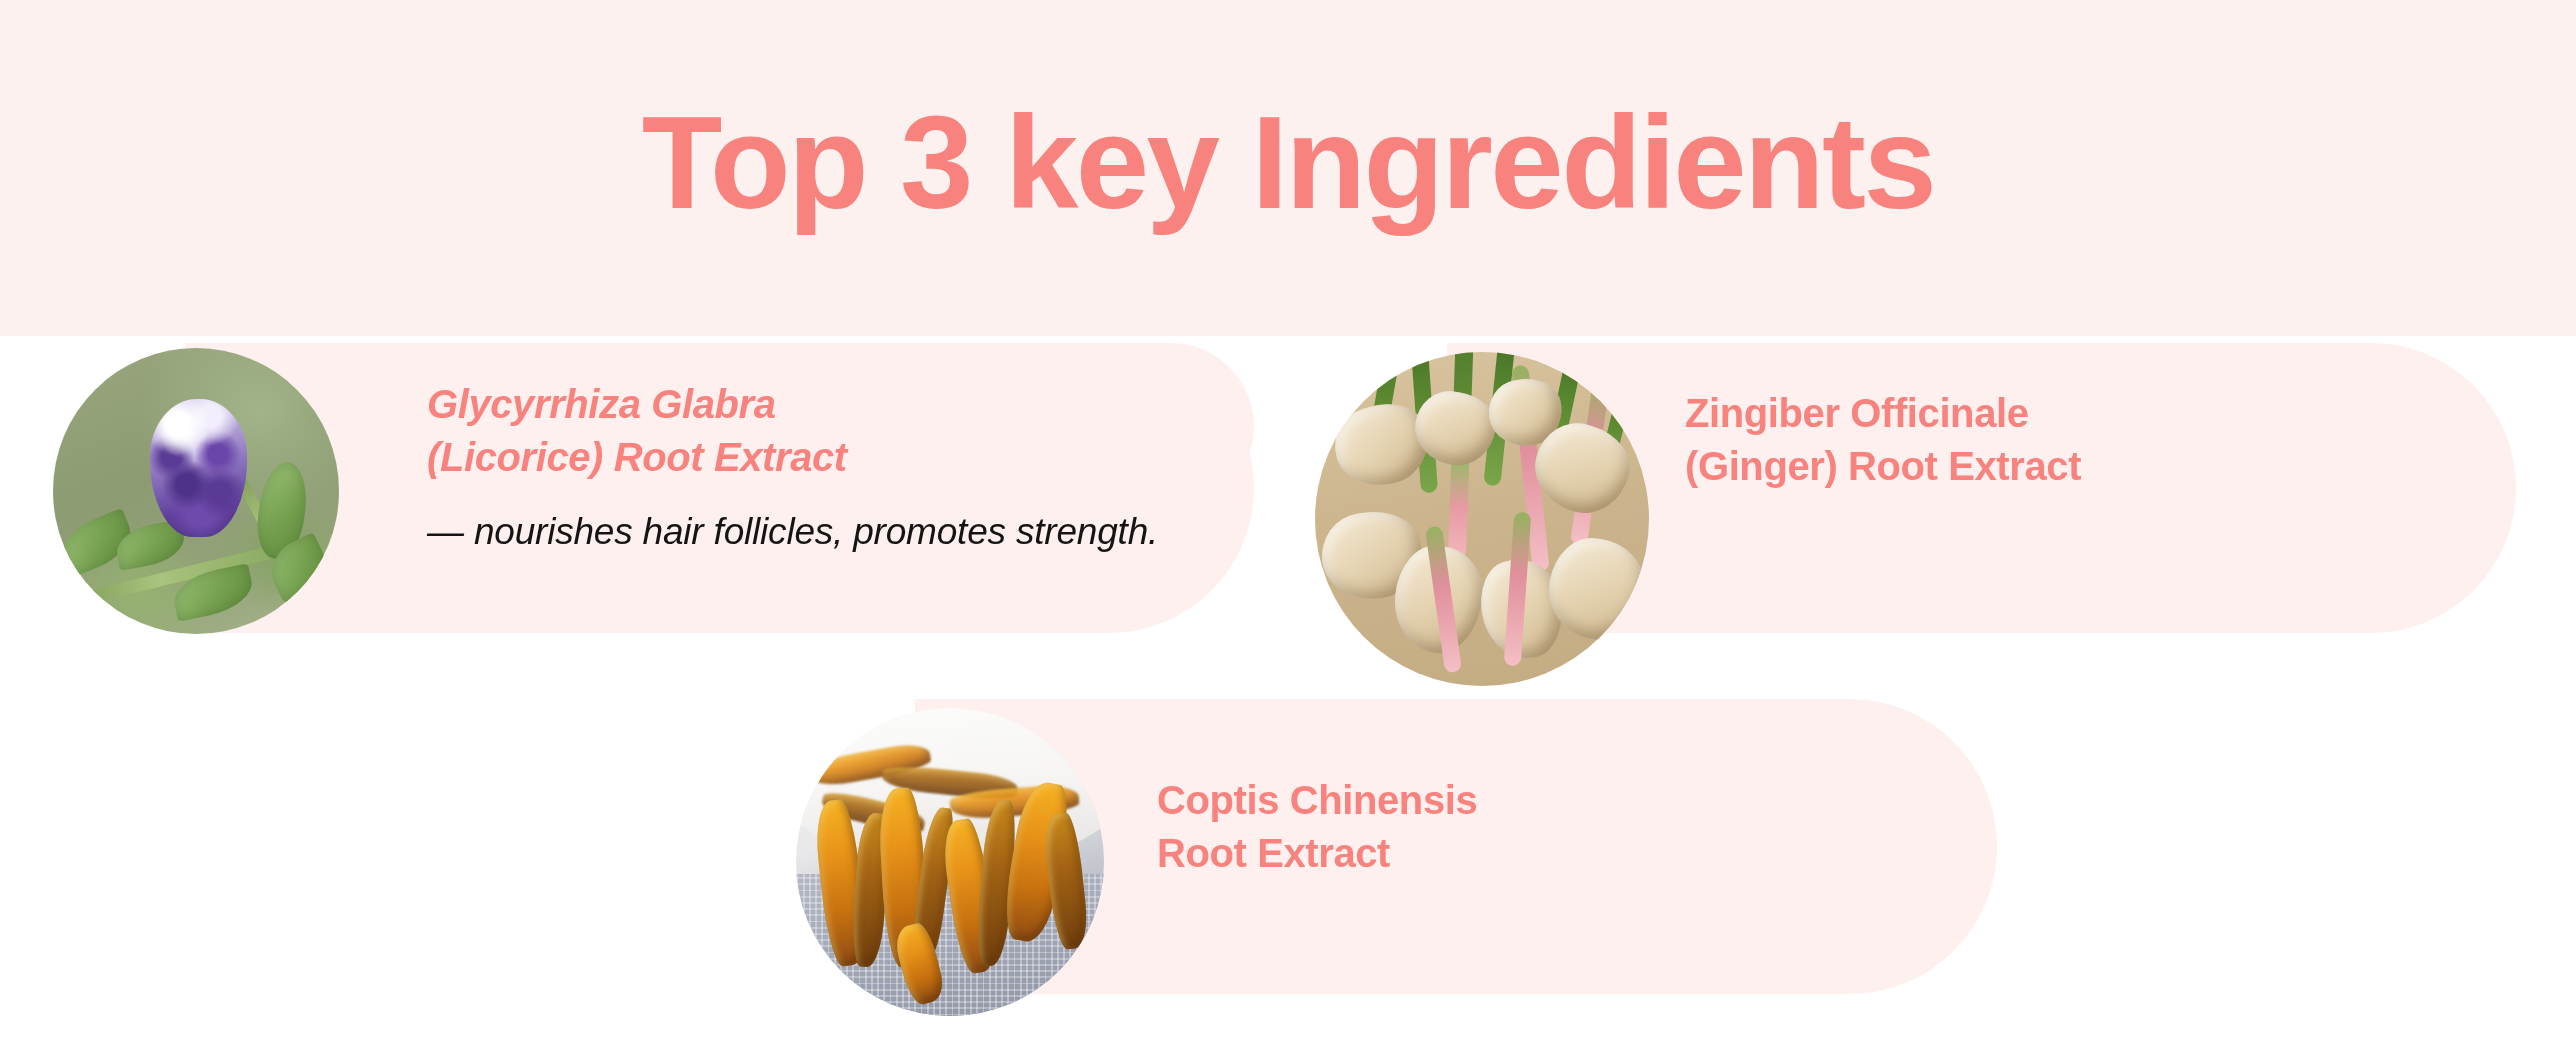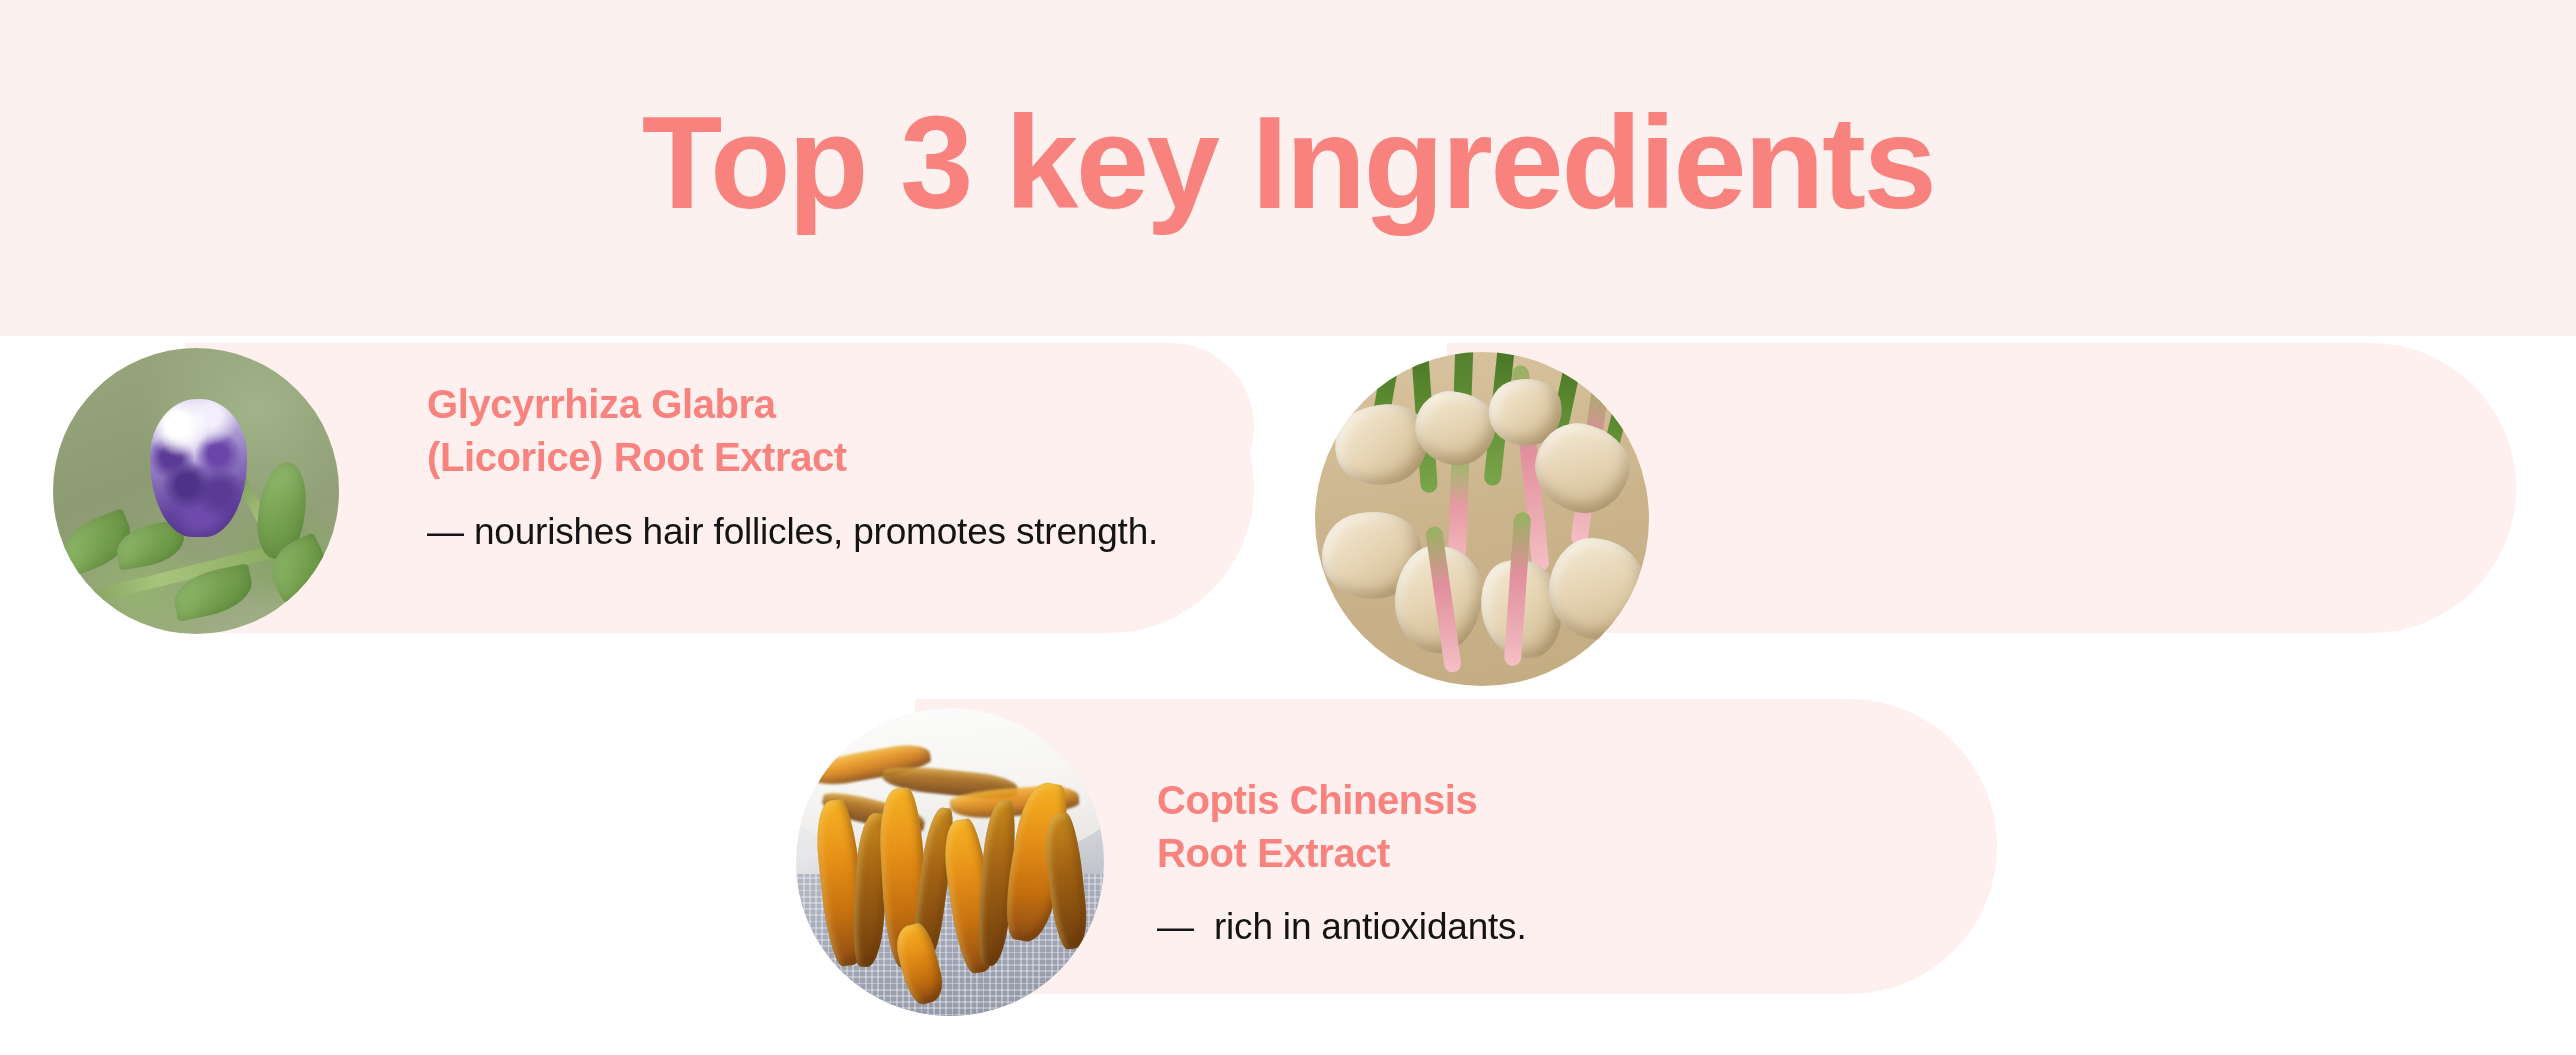--- a/index.html
+++ b/index.html
@@ -212,21 +212,21 @@
     <div class="lic-leaf" style="left:2%; top:60%; width:26%; height:16%; transform:rotate(-22deg);"></div>
     <div class="lic-leaf" style="left:22%; top:62%; width:24%; height:14%; transform:rotate(-10deg);"></div>
     <div class="lic-leaf" style="left:42%; top:78%; width:28%; height:15%; transform:rotate(-12deg);"></div>
     <div class="lic-leaf" style="left:72%; top:40%; width:16%; height:34%; transform:rotate(8deg); border-radius:50% 50% 45% 45%;"></div>
     <div class="lic-leaf" style="left:76%; top:68%; width:20%; height:18%; transform:rotate(-26deg);"></div>
   </div>
   <div class="lic-spike"></div>
   <div class="lic-spike-hl"></div>
 </div>
 
-<div class="card-text" style="left:427px; top:378px; width:792px;">
+<div class="card-text" style="left:427px; top:378px; width:792px;font-style:italic;">
   <p class="card-title">Glycyrrhiza Glabra
 (Licorice) Root Extract</p>
   <p class="card-desc" style="margin-top:24px;">— nourishes hair follicles, promotes strength.</p>
 </div>
 
 <div class="card" style="left:1447px; top:343px; width:1069px; height:290px; border-radius:0 145px 145px 0;">
 </div>
 
 <div class="photo-circle ph-ginger" style="left:1315px; top:352px; width:334px; height:334px;">
   <div class="layer">
@@ -247,20 +247,22 @@
     <div class="gin-root" style="left:24%; top:58%; width:26%; height:32%; transform:rotate(6deg);"></div>
     <div class="gin-root" style="left:50%; top:62%; width:24%; height:30%; transform:rotate(-12deg);"></div>
     <div class="gin-root" style="left:70%; top:56%; width:28%; height:30%; transform:rotate(10deg);"></div>
 
     <div class="gin-stalk pink" style="left:36%; top:52%; width:5%; height:44%; transform:rotate(-8deg);"></div>
     <div class="gin-stalk pink" style="left:58%; top:48%; width:5%; height:46%; transform:rotate(4deg);"></div>
   </div>
 </div>
 
 <div class="card-text" style="left:1685px; top:387px; width:792px;">
+  <p class="card-title">Zingiber Officinale
+(Ginger) Root Extract</p>
 </div>
 
 <div class="card" style="left:915px; top:699px; width:1082px; height:295px; border-radius:0 148px 148px 0;">
 </div>
 
 <div class="photo-circle ph-coptis" style="left:796px; top:708px; width:308px; height:308px;">
   <div class="cop-dish"></div>
   <div class="cop-cloth"></div>
   <div class="layer">
     <div class="cop-root back" style="left:4%; top:14%; width:40%; height:9%; transform:rotate(-10deg);"></div>
@@ -276,15 +278,14 @@
     <div class="cop-root dark" style="left:60%; top:30%; width:10%; height:54%; transform:rotate(5deg);"></div>
     <div class="cop-root" style="left:70%; top:24%; width:16%; height:52%; transform:rotate(10deg);"></div>
     <div class="cop-root dark" style="left:82%; top:34%; width:11%; height:44%; transform:rotate(-6deg);"></div>
     <div class="cop-root" style="left:34%; top:70%; width:12%; height:26%; transform:rotate(-14deg);"></div>
   </div>
 </div>
 
 <div class="card-text" style="left:1157px; top:774px; width:792px;">
   <p class="card-title">Coptis Chinensis
 Root Extract</p>
-  <p class="card-desc" style="margin-top:23px;">—  rich in antioxidants.</p>
 </div>
 
 
 </body></html>

